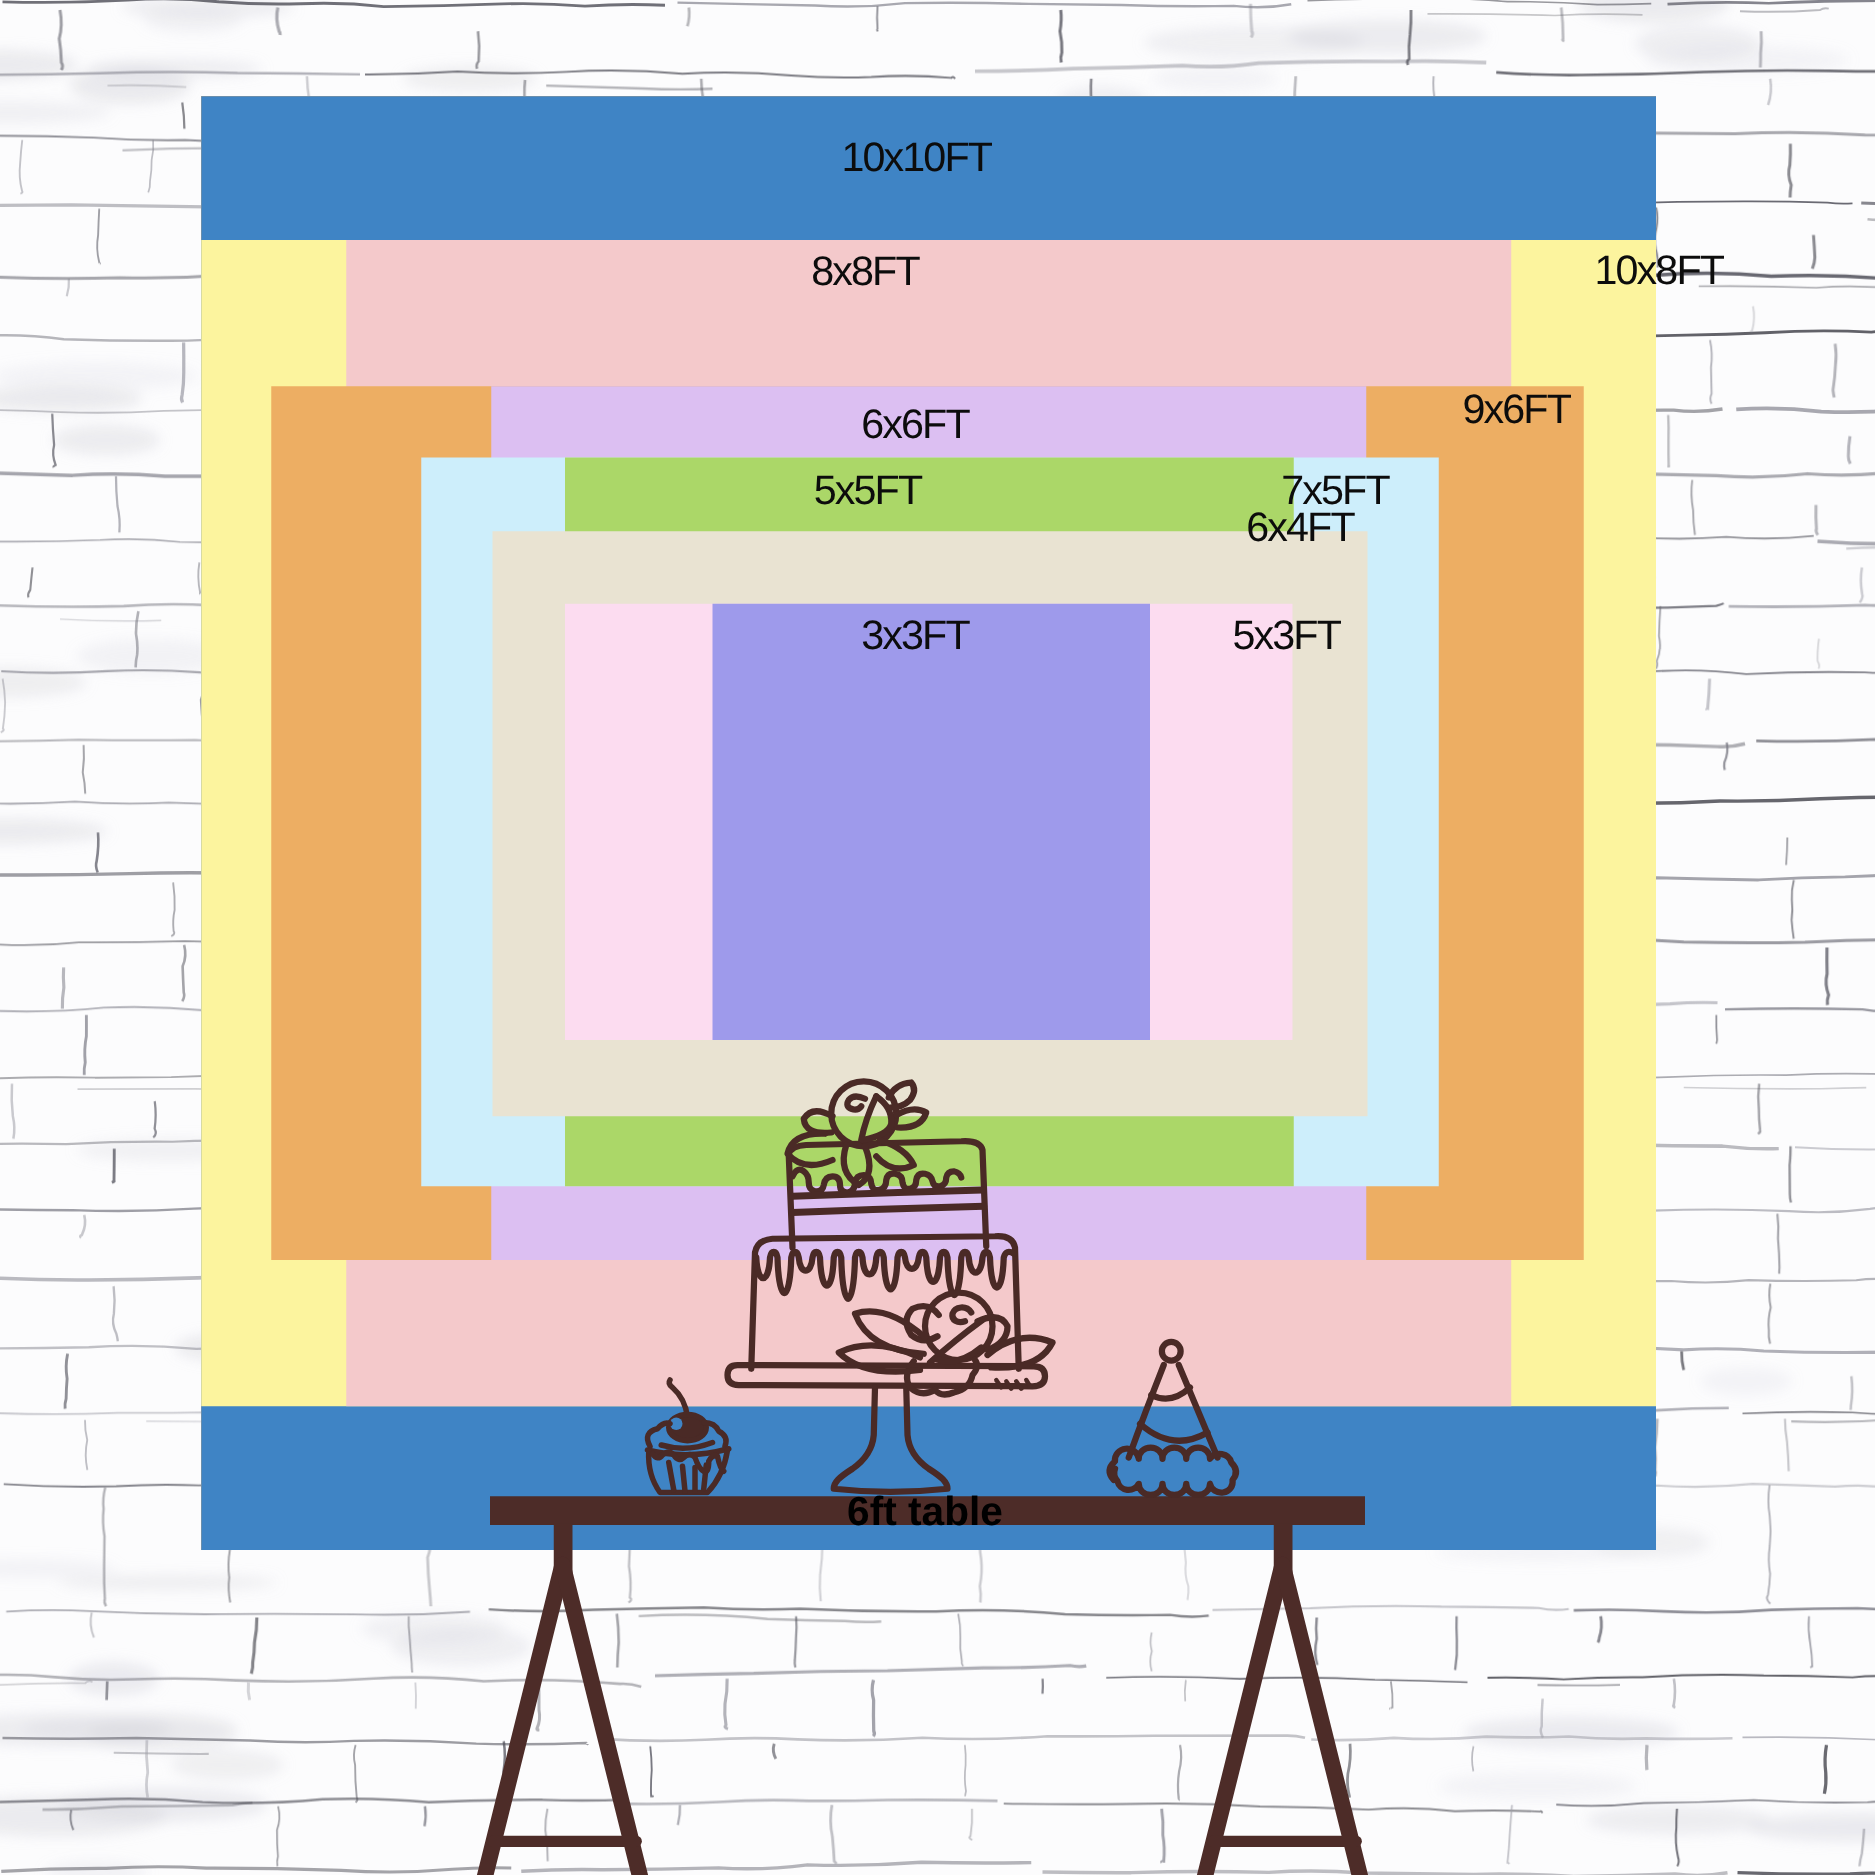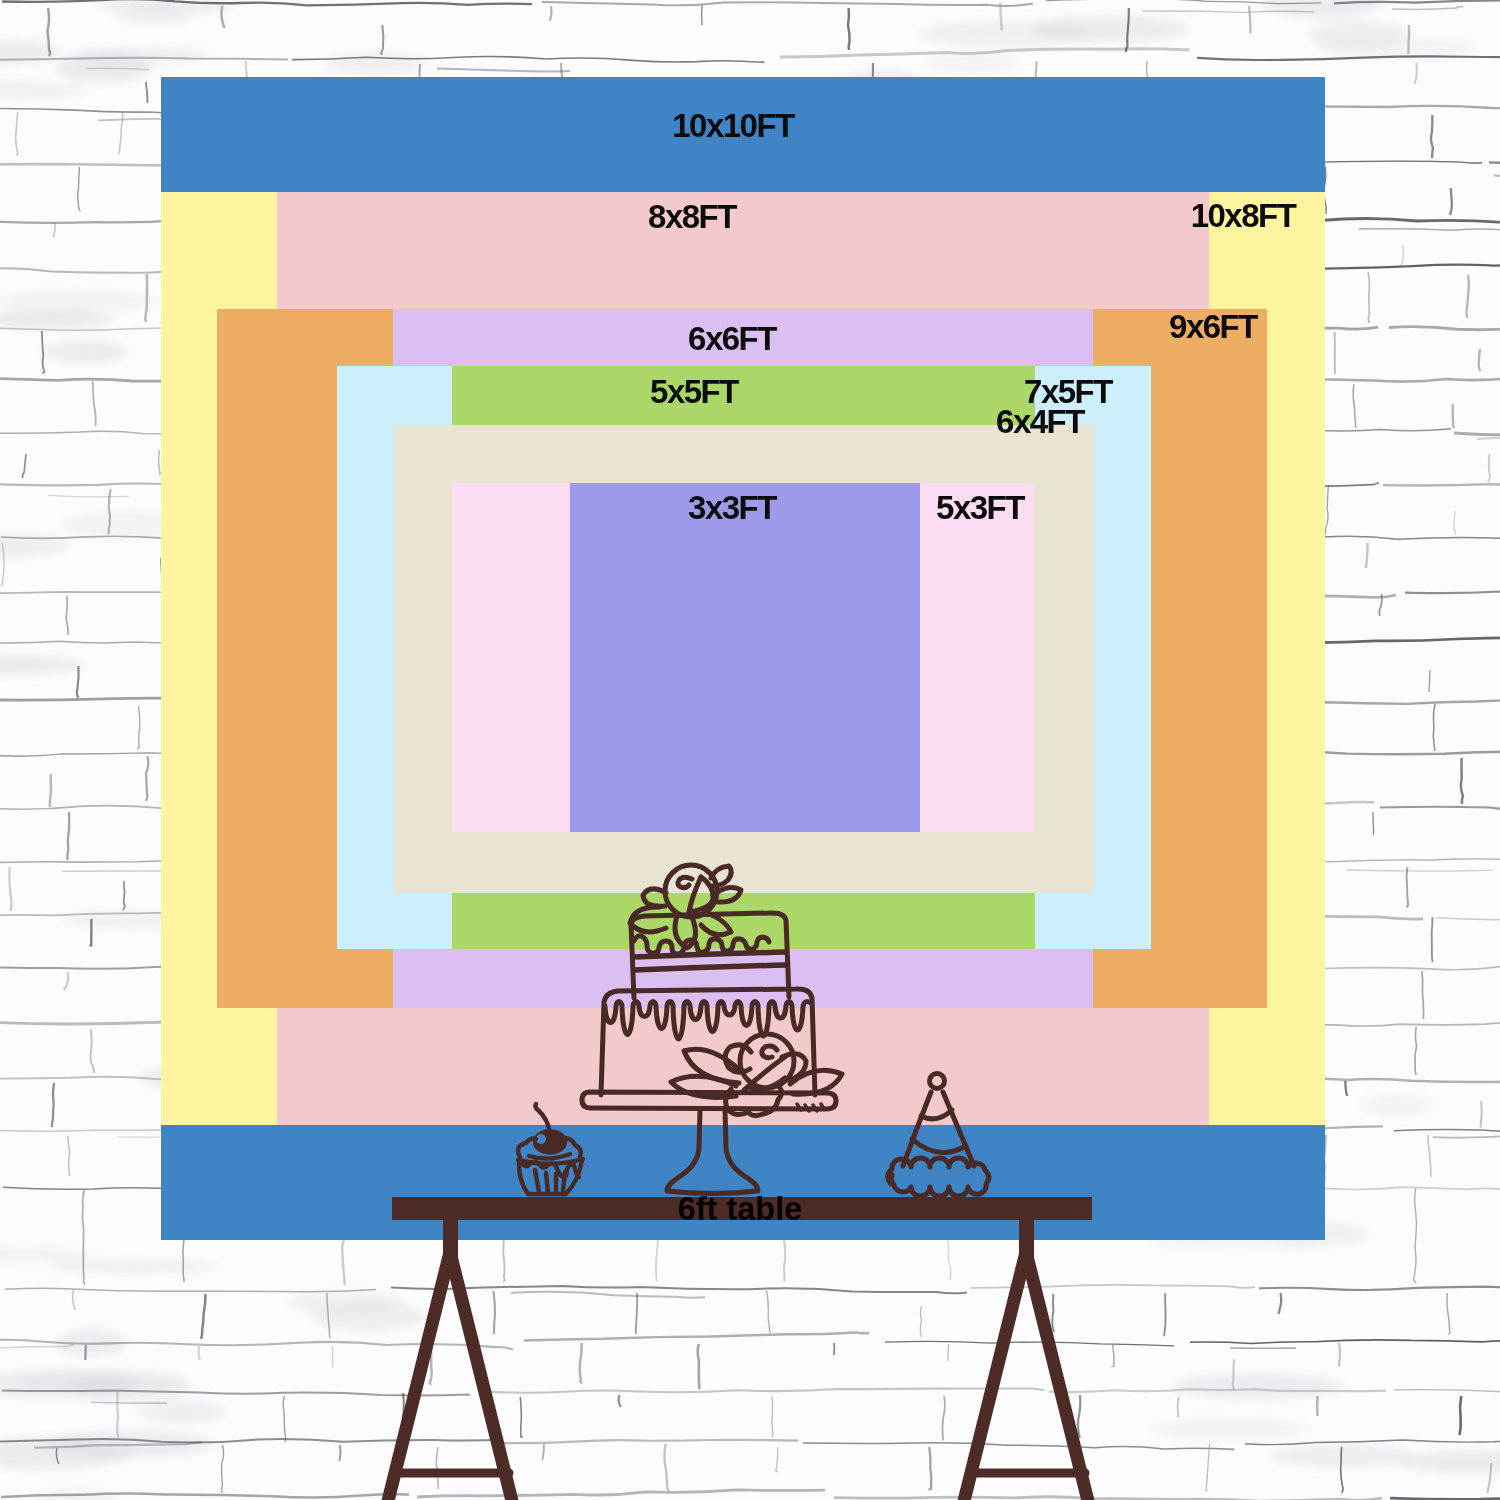--- a/index.html
+++ b/index.html
@@ -1,18 +1,18 @@
 <!DOCTYPE html>
 <html><head>
 <meta charset="utf-8">
 <style>
 html,body{margin:0;padding:0;background:#fff;}
 #page{position:relative;width:1500px;height:1500px;overflow:hidden;background:#fcfcfd;font-family:"Liberation Sans",sans-serif;}
 .rect{position:absolute;}
-.lbl{position:absolute;transform:translate(-50%,-50%);font-weight:bold;font-size:33px;letter-spacing:-1.5px;color:#0c0c0c;white-space:nowrap;}
+.lbl{position:absolute;transform:translate(-50%,-50%);font-weight:normal;font-size:33px;letter-spacing:-1.5px;color:#0c0c0c;white-space:nowrap;}
 </style>
 </head>
 <body>
 <div id="page">
 
 <svg width="1500" height="1500" style="position:absolute;left:0;top:0">
 <defs>
         <filter id="soft" x="-40%" y="-40%" width="180%" height="180%">
           <feGaussianBlur stdDeviation="5"></feGaussianBlur>
         </filter>
@@ -307,35 +307,35 @@
 <div class="rect" style="left:394px;top:425px;width:700px;height:468px;background:#e9e3d2"></div>
 
 <div class="rect" style="left:452px;top:483px;width:582px;height:349px;background:#fcdcf0"></div>
 
 <div class="rect" style="left:570px;top:483px;width:350px;height:349px;background:#9e9aeb"></div>
 
 <div class="lbl" style="left:733px;top:126px">10x10FT</div>
 
 <div class="lbl" style="left:692px;top:217px">8x8FT</div>
 
-<div class="lbl" style="left:1243px;top:216px">10x8FT</div>
+<div class="lbl" style="left:1327px;top:216px">10x8FT</div>
 
 <div class="lbl" style="left:732px;top:339px">6x6FT</div>
 
 <div class="lbl" style="left:1213px;top:327px">9x6FT</div>
 
 <div class="lbl" style="left:694px;top:392px">5x5FT</div>
 
 <div class="lbl" style="left:1068px;top:392px">7x5FT</div>
 
 <div class="lbl" style="left:1040px;top:422px">6x4FT</div>
 
 <div class="lbl" style="left:732px;top:508px">3x3FT</div>
 
-<div class="lbl" style="left:980px;top:508px">5x3FT</div>
+<div class="lbl" style="left:1029px;top:508px">5x3FT</div>
 
 <svg width="1500" height="1500" style="position:absolute;left:0;top:0" fill="none" stroke-linecap="round" stroke-linejoin="round">
 
 <rect x="392" y="1197" width="700" height="23" fill="#4d2c28"></rect>
 
 <rect x="443" y="1219" width="15" height="40" fill="#4d2c28"></rect>
 
 <rect x="1019" y="1219" width="15" height="40" fill="#4d2c28"></rect>
 
 <g stroke="#4d2c28" stroke-width="13">

